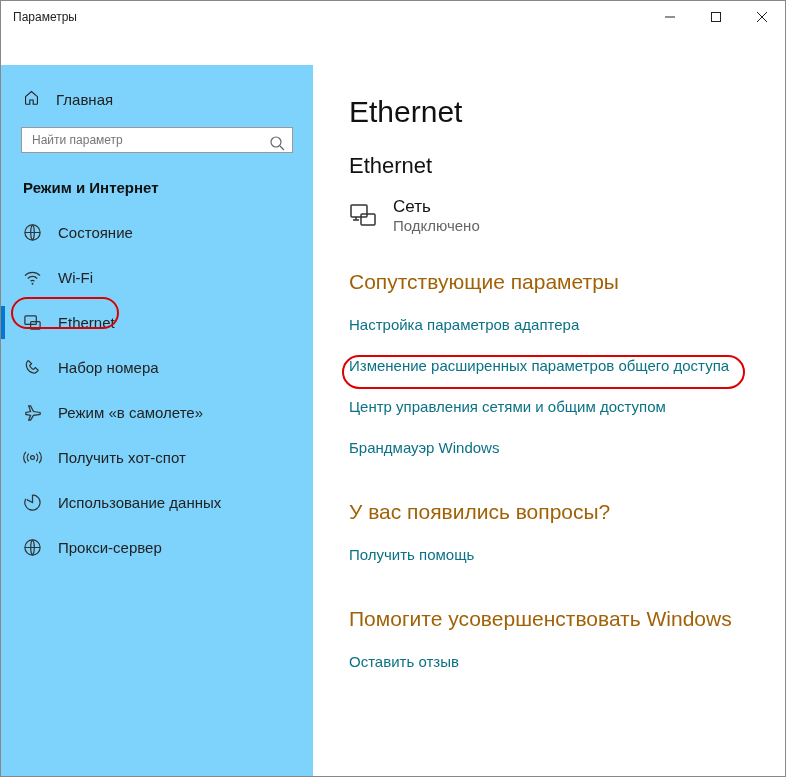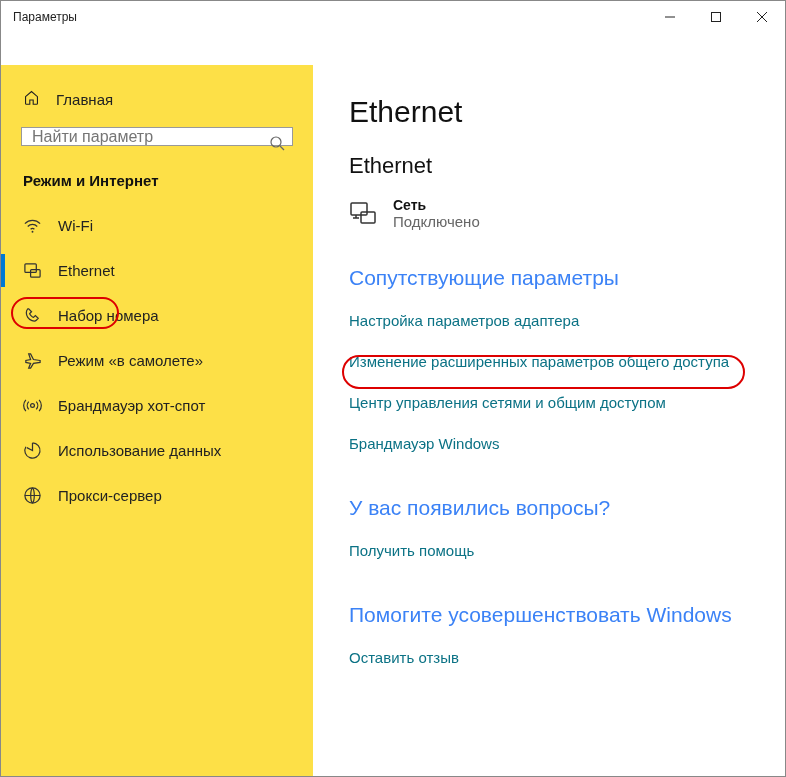--- a/index.html
+++ b/index.html
@@ -3,38 +3,38 @@
   <meta charset="utf-8">
   <style>
     * { margin:0; padding:0; box-sizing:border-box; font-family:"Segoe UI",Arial,sans-serif; }
     body { background:#fff; }
     .window { width:786px; height:777px; border:1px solid #888; background:#fff; display:flex; flex-direction:column; position:relative;gap:32px; }
     .titlebar { height:32px; display:flex; align-items:center; justify-content:space-between; padding-left:12px; font-size:12px; color:#222; }
     .titlebar-controls { display:flex; height:100%; }
     .tb-btn { width:46px; display:flex; align-items:center; justify-content:center; color:#222; }
     .tb-btn svg { width:10px; height:10px; }
     .body { flex:1; display:flex; overflow:hidden; }
-    .sidebar { width:312px; background:#fde047; padding:14px 0 0 0; border-right:0; }
+    .sidebar { width:312px; background:#7dd3fc; padding:14px 0 0 0; border-right:0; }
     .home-row { display:flex; align-items:center; gap:16px; padding:10px 22px 18px 22px; font-size:15px; color:#222; }
     .home-row svg { width:17px; height:17px; }
     .search-wrap { margin:0 20px 20px 20px; position:relative; }
-    .search { width:100%; height:19px; border:1px solid #999; background:#fff; padding:0 34px 0 10px; font-size:16px; color:#666; outline:none; }
+    .search { width:100%; height:26px; border:1px solid #999; background:#fff; padding:0 34px 0 10px; font-size:12px; color:#666; outline:none; }
     .search-icon { position:absolute; right:8px; top:8px; width:16px; height:16px; color:#666; }
     .section-title { font-weight:600; font-size:15px; padding:6px 22px 14px 22px; color:#111; }
     .nav-item { display:flex; align-items:center; gap:16px; padding:13px 22px; font-size:15px; color:#222; position:relative; }
     .nav-item .icon { width:19px; height:19px; display:flex; align-items:center; justify-content:center; color:#333; flex-shrink:0; }
     .nav-item .icon svg { width:19px; height:19px; }
     .nav-item.active::before { content:""; position:absolute; left:0; top:6px; bottom:6px; width:4px; background:#0078d4; }
     .main { flex:1; padding:30px 20px 20px 36px; overflow:auto; background:#fff; }
     .h1 { font-size:30px; font-weight:400; color:#111; margin-bottom:24px; }
     .h2 { font-size:22px; font-weight:400; color:#111; margin-bottom:18px; }
-    .h3 { font-size:21px; font-weight:400; color:#3b82f6; margin:36px 0 14px 0; }
+    .h3 { font-size:21px; font-weight:400; color:#a16207; margin:36px 0 14px 0; }
     .net-row { display:flex; align-items:center; gap:16px; margin-bottom:8px; }
     .net-icon { width:28px; height:28px; color:#333; }
-    .net-text .l1 { font-size:14px; color:#111;font-weight:bold; }
+    .net-text .l1 { font-size:17px; color:#111; }
     .net-text .l2 { font-size:15px; color:#666; }
     .link { color:#0b7285; font-size:15px; padding:8px 0; display:block; }
     .link.spaced { margin-bottom:8px; }
     .callout { position:absolute; border:2.5px solid #d00; border-radius:16px; pointer-events:none; }
     .callout.c1 { left:10px; top:296px; width:108px; height:32px; }
     .callout.c2 { left:341px; top:354px; width:403px; height:34px; border-radius:18px; }
   </style>
 </head>
 <body>
 
@@ -74,20 +74,29 @@
         <svg class="search-icon" viewBox="0 0 16 16" fill="none" stroke="currentColor" stroke-width="1.2">
             <circle cx="7" cy="7" r="5"></circle>
             <line x1="11" y1="11" x2="15" y2="15"></line>
           </svg>
       </div>
       <div class="section-title">Режим и Интернет</div>
 
       <div class="nav-item">
         <span class="icon">
             <svg viewBox="0 0 20 20" fill="none" stroke="currentColor" stroke-width="1.3">
+              <circle cx="10" cy="10" r="8"></circle>
+              <path d="M2 10h16M10 2c2.5 2.5 2.5 13.5 0 16M10 2c-2.5 2.5-2.5 13.5 0 16"></path>
+            </svg>
+          </span>
+        <span>Состояние</span>
+      </div>
+      <div class="nav-item">
+        <span class="icon">
+            <svg viewBox="0 0 20 20" fill="none" stroke="currentColor" stroke-width="1.3">
               <path d="M2 8c4.5-4.5 11.5-4.5 16 0M5 11c2.8-2.8 7.2-2.8 10 0M8 14c1.1-1.1 2.9-1.1 4 0"></path>
               <circle cx="10" cy="16.5" r="1" fill="currentColor" stroke="none"></circle>
             </svg>
           </span>
         <span>Wi-Fi</span>
       </div>
       <div class="nav-item active">
         <span class="icon">
             <svg viewBox="0 0 20 20" fill="none" stroke="currentColor" stroke-width="1.3">
               <rect x="2" y="3" width="12" height="9" rx="1"></rect>
@@ -112,21 +121,21 @@
           </span>
         <span>Режим «в самолете»</span>
       </div>
       <div class="nav-item">
         <span class="icon">
             <svg viewBox="0 0 20 20" fill="none" stroke="currentColor" stroke-width="1.3">
               <circle cx="10" cy="10" r="2"></circle>
               <path d="M6 6a6 6 0 0 0 0 8M14 6a6 6 0 0 1 0 8M3 4a9 9 0 0 0 0 12M17 4a9 9 0 0 1 0 12"></path>
             </svg>
           </span>
-        <span>Брандмауэр хот-спот</span>
+        <span>Получить хот-спот</span>
       </div>
       <div class="nav-item">
         <span class="icon">
             <svg viewBox="0 0 20 20" fill="none" stroke="currentColor" stroke-width="1.3">
               <path d="M10 2a8 8 0 1 1-7 4"></path>
               <path d="M10 2v8l-6-3"></path>
             </svg>
           </span>
         <span>Использование данных</span>
       </div>

